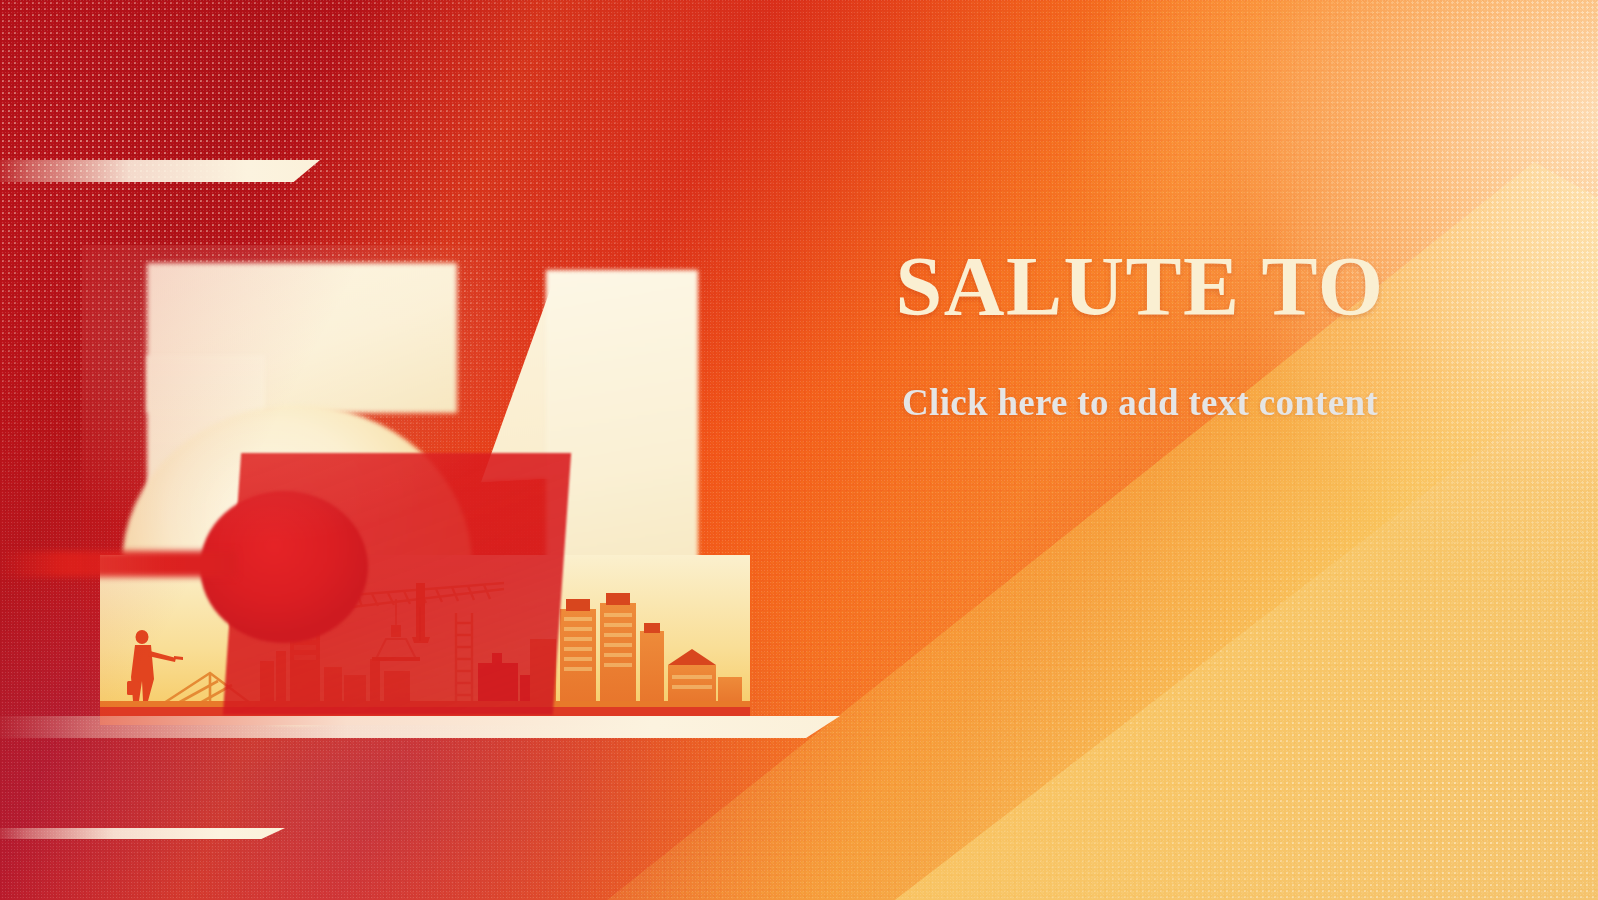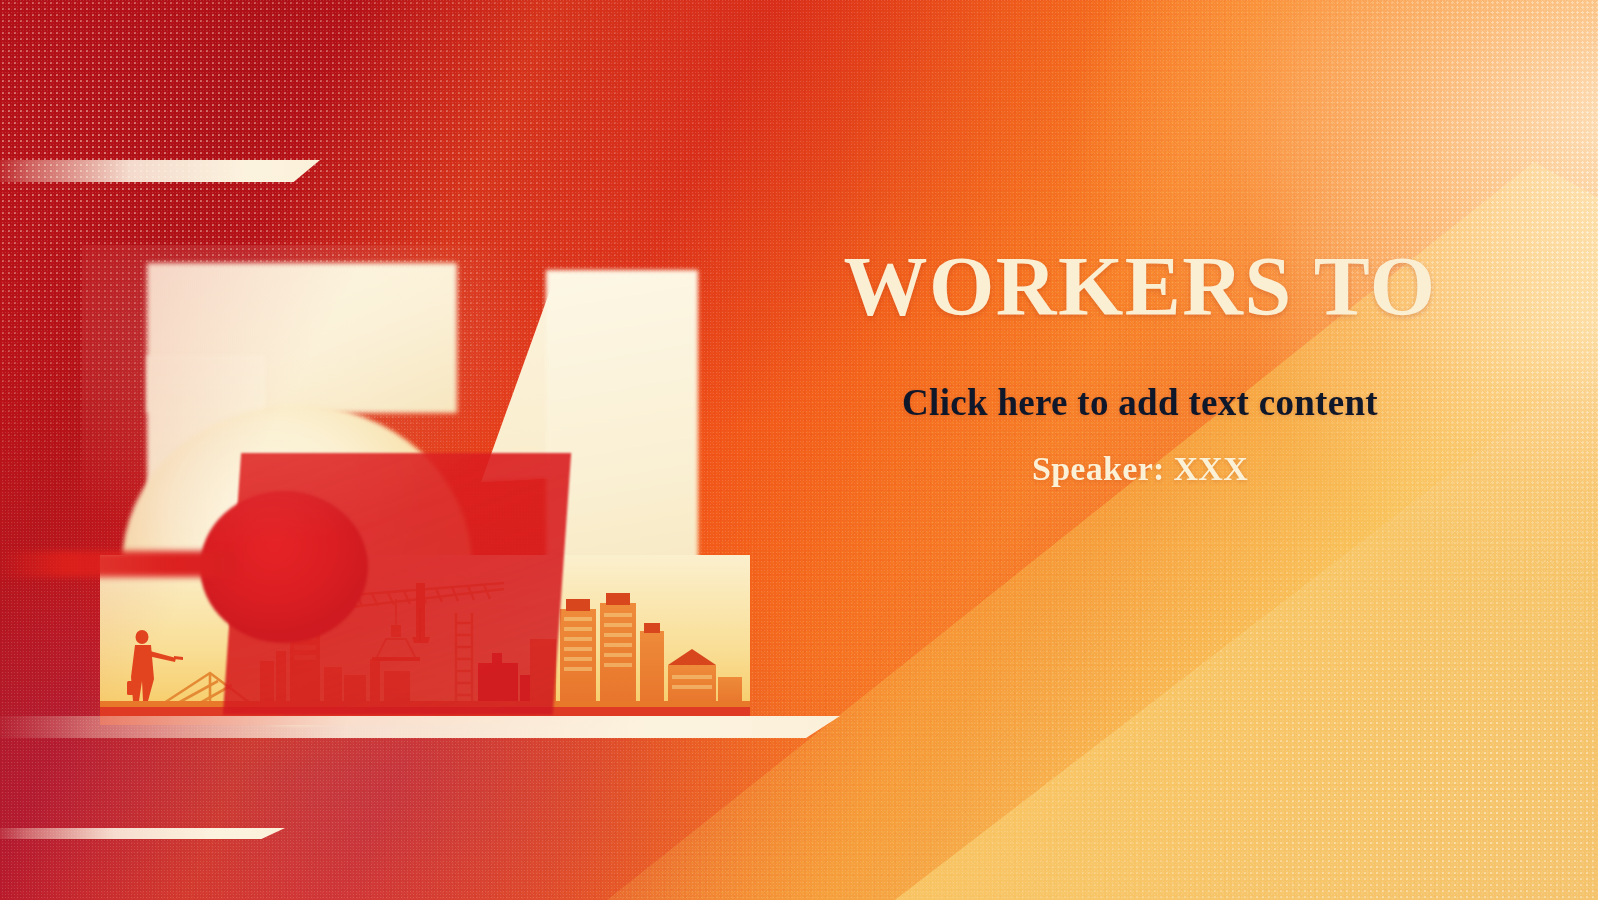--- a/index.html
+++ b/index.html
@@ -272,21 +272,21 @@
     letter-spacing:1.5px;
     margin:0;
     color:#FAEFD2;
     text-shadow:0 2px 5px rgba(150,20,10,.22);
   }
   .subtitle{
     margin:38px 0 0 0;
     font-size:37px;
     font-weight:bold;
     letter-spacing:.3px;
-    color:#0f172a;
+    color:#e5e5e5;
     text-shadow:0 1px 4px rgba(150,20,10,.20);
   }
   .speaker{
     margin:26px 0 0 0;
     font-size:34px;
     font-weight:bold;
     letter-spacing:.3px;
     color:#FBF1D6;
     text-shadow:0 1px 4px rgba(150,20,10,.20);
   }
@@ -445,19 +445,18 @@
 
     <div class="art-veil"></div>
   </div>
 
   <div class="stripe stripe-1"></div>
   <div class="stripe stripe-2"></div>
   <div class="stripe stripe-3"></div>
 
   <div class="textblock">
     <h1 class="title">
-      <span>WORKERS TO</span><br>
+      <span>SALUTE TO</span><br>
     </h1>
     <p class="subtitle">Click here to add text content</p>
-    <p class="speaker">Speaker: XXX</p>
   </div>
 
 </div>
 
 </body></html>

